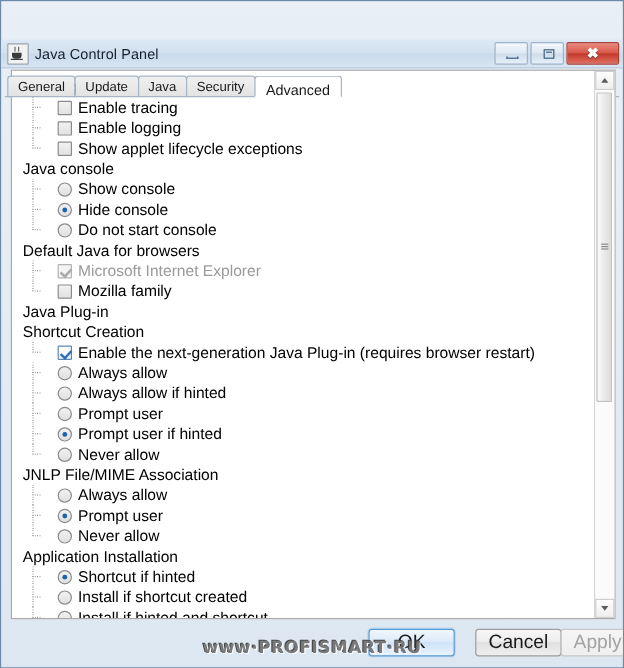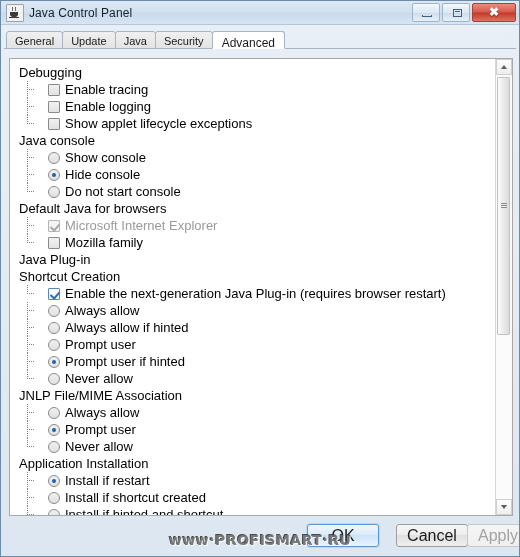--- a/index.html
+++ b/index.html
@@ -25,20 +25,21 @@
   
   .titlebar {
     position: relative;
     height: 24px;
     background: linear-gradient(180deg, #dce8f4 0%, #d2e0ef 48%, #c9daec 52%, #d8e5f2 100%);
     border-bottom: 1px solid #b6c7da;
     display: flex;
     align-items: center;
     padding-left: 5px;
     box-sizing: border-box;
+    margin-top: 32px;
   }
   .java-icon {
     width: 16px;
     height: 16px;
     flex: 0 0 16px;
     background: #f2f2f2;
     border: 1px solid #9aa4ae;
     border-radius: 1px;
     position: relative;
     margin-right: 5px;
@@ -619,21 +620,21 @@
         </div>
         <div class="row group">
           <span>Application Installation</span>
         </div>
         <div class="row child">
           <div class="connector">
             <div class="vline"></div>
             <div class="hline"></div>
           </div>
           <span class="ctl radio checked"></span>
-          <span class="">Install if restart</span>
+          <span class="">Shortcut if hinted</span>
         </div>
         <div class="row child">
           <div class="connector">
             <div class="vline"></div>
             <div class="hline"></div>
           </div>
           <span class="ctl radio"></span>
           <span class="">Install if shortcut created</span>
         </div>
         <div class="row child">

